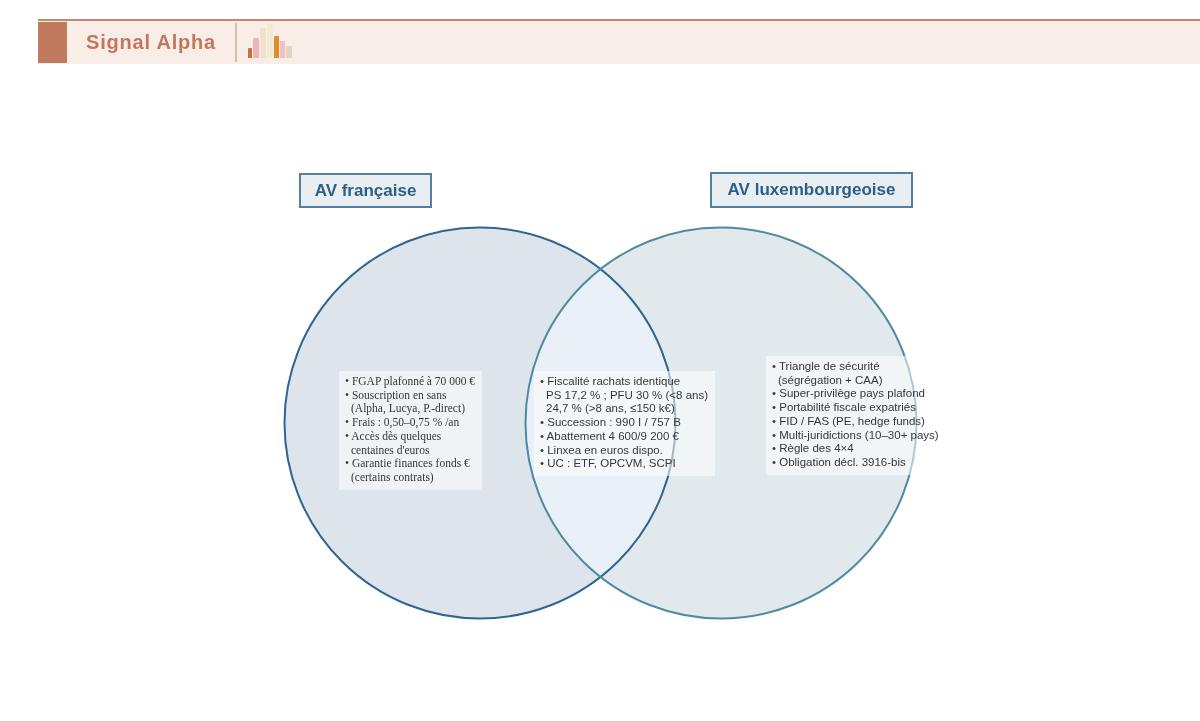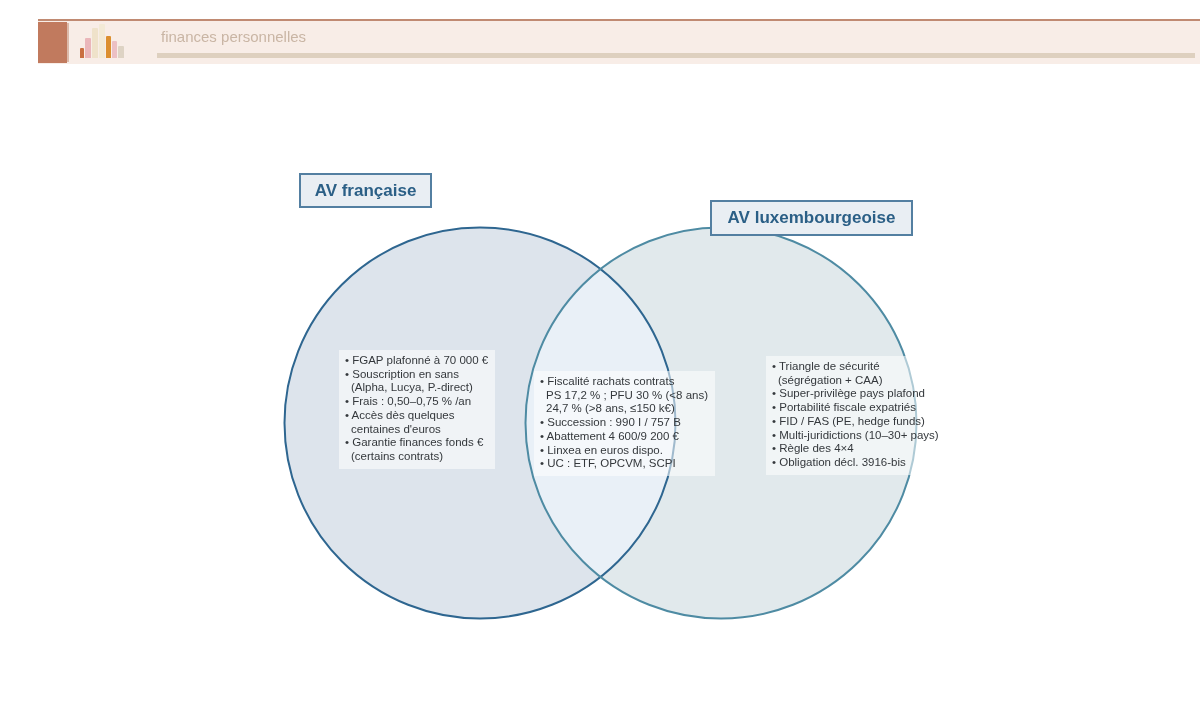--- a/index.html
+++ b/index.html
@@ -61,53 +61,50 @@
 
   .set-pill {
     position: absolute;
     display: flex; align-items: center; justify-content: center;
     background: #e9eef3;
     border: 2px solid #537fa1;
     border-radius: 0;
     color: #2b5f86; font-weight: bold; font-size: 17px;
   }
   .pill-left  { left: 299px; top: 173px; width: 133px; height: 35px; }
-  .pill-right { left: 710px; top: 172px; width: 203px; height: 36px; margin-top: 28px; }
+  .pill-right { left: 710px; top: 172px; width: 203px; height: 36px; }
 
   .venn-text {
     position: absolute;
     background: rgba(255,255,255,0.55);
     padding: 4px 7px 5px 6px;
     font-size: 11.5px; line-height: 13.7px;
     color: #34383c;
     white-space: nowrap;
   }
   .venn-text .cont { padding-left: 6px; }
-  .block-left   { left: 339px; top: 350px; }
+  .block-left   { left: 339px; top: 371px; font-family: Liberation Serif, serif; }
   .block-middle { left: 534px; top: 371px; }
   .block-right  { left: 766px; top: 356px; }
 </style>
 </head>
 <body>
 
 <div class="app-header">
   <div class="brand-square"></div>
+  <div class="brand-title">Signal Alpha</div>
   <div class="header-divider"></div>
   <div class="logo-chart">
     <span class="bar b1"></span>
     <span class="bar b2"></span>
     <span class="bar b3"></span>
     <span class="bar b4"></span>
     <span class="bar b5"></span>
     <span class="bar b6"></span>
     <span class="bar b7"></span>
-  </div>
-  <div class="nav-area">
-    <span class="nav-label">finances personnelles</span>
-    <div class="nav-underline"></div>
   </div>
 </div>
 
 <svg class="venn-svg" width="1200" height="721" viewBox="0 0 1200 721">
   <defs>
     <clipPath id="clip-left-circle">
       <circle cx="480" cy="423" r="195.5"></circle>
     </clipPath>
   </defs>
 
@@ -127,21 +124,21 @@
   <div>• Souscription en sans</div>
   <div class="cont">(Alpha, Lucya, P.-direct)</div>
   <div>• Frais : 0,50–0,75 % /an</div>
   <div>• Accès dès quelques</div>
   <div class="cont">centaines d'euros</div>
   <div>• Garantie finances fonds €</div>
   <div class="cont">(certains contrats)</div>
 </div>
 
 <div class="venn-text block-middle">
-  <div>• Fiscalité rachats contrats</div>
+  <div>• Fiscalité rachats identique</div>
   <div class="cont">PS 17,2 % ; PFU 30 % (&lt;8 ans)</div>
   <div class="cont">24,7 % (&gt;8 ans, ≤150 k€)</div>
   <div>• Succession : 990 I / 757 B</div>
   <div>• Abattement 4 600/9 200 €</div>
   <div>• Linxea en euros dispo.</div>
   <div>• UC : ETF, OPCVM, SCPI</div>
 </div>
 
 <div class="venn-text block-right">
   <div>• Triangle de sécurité</div>

